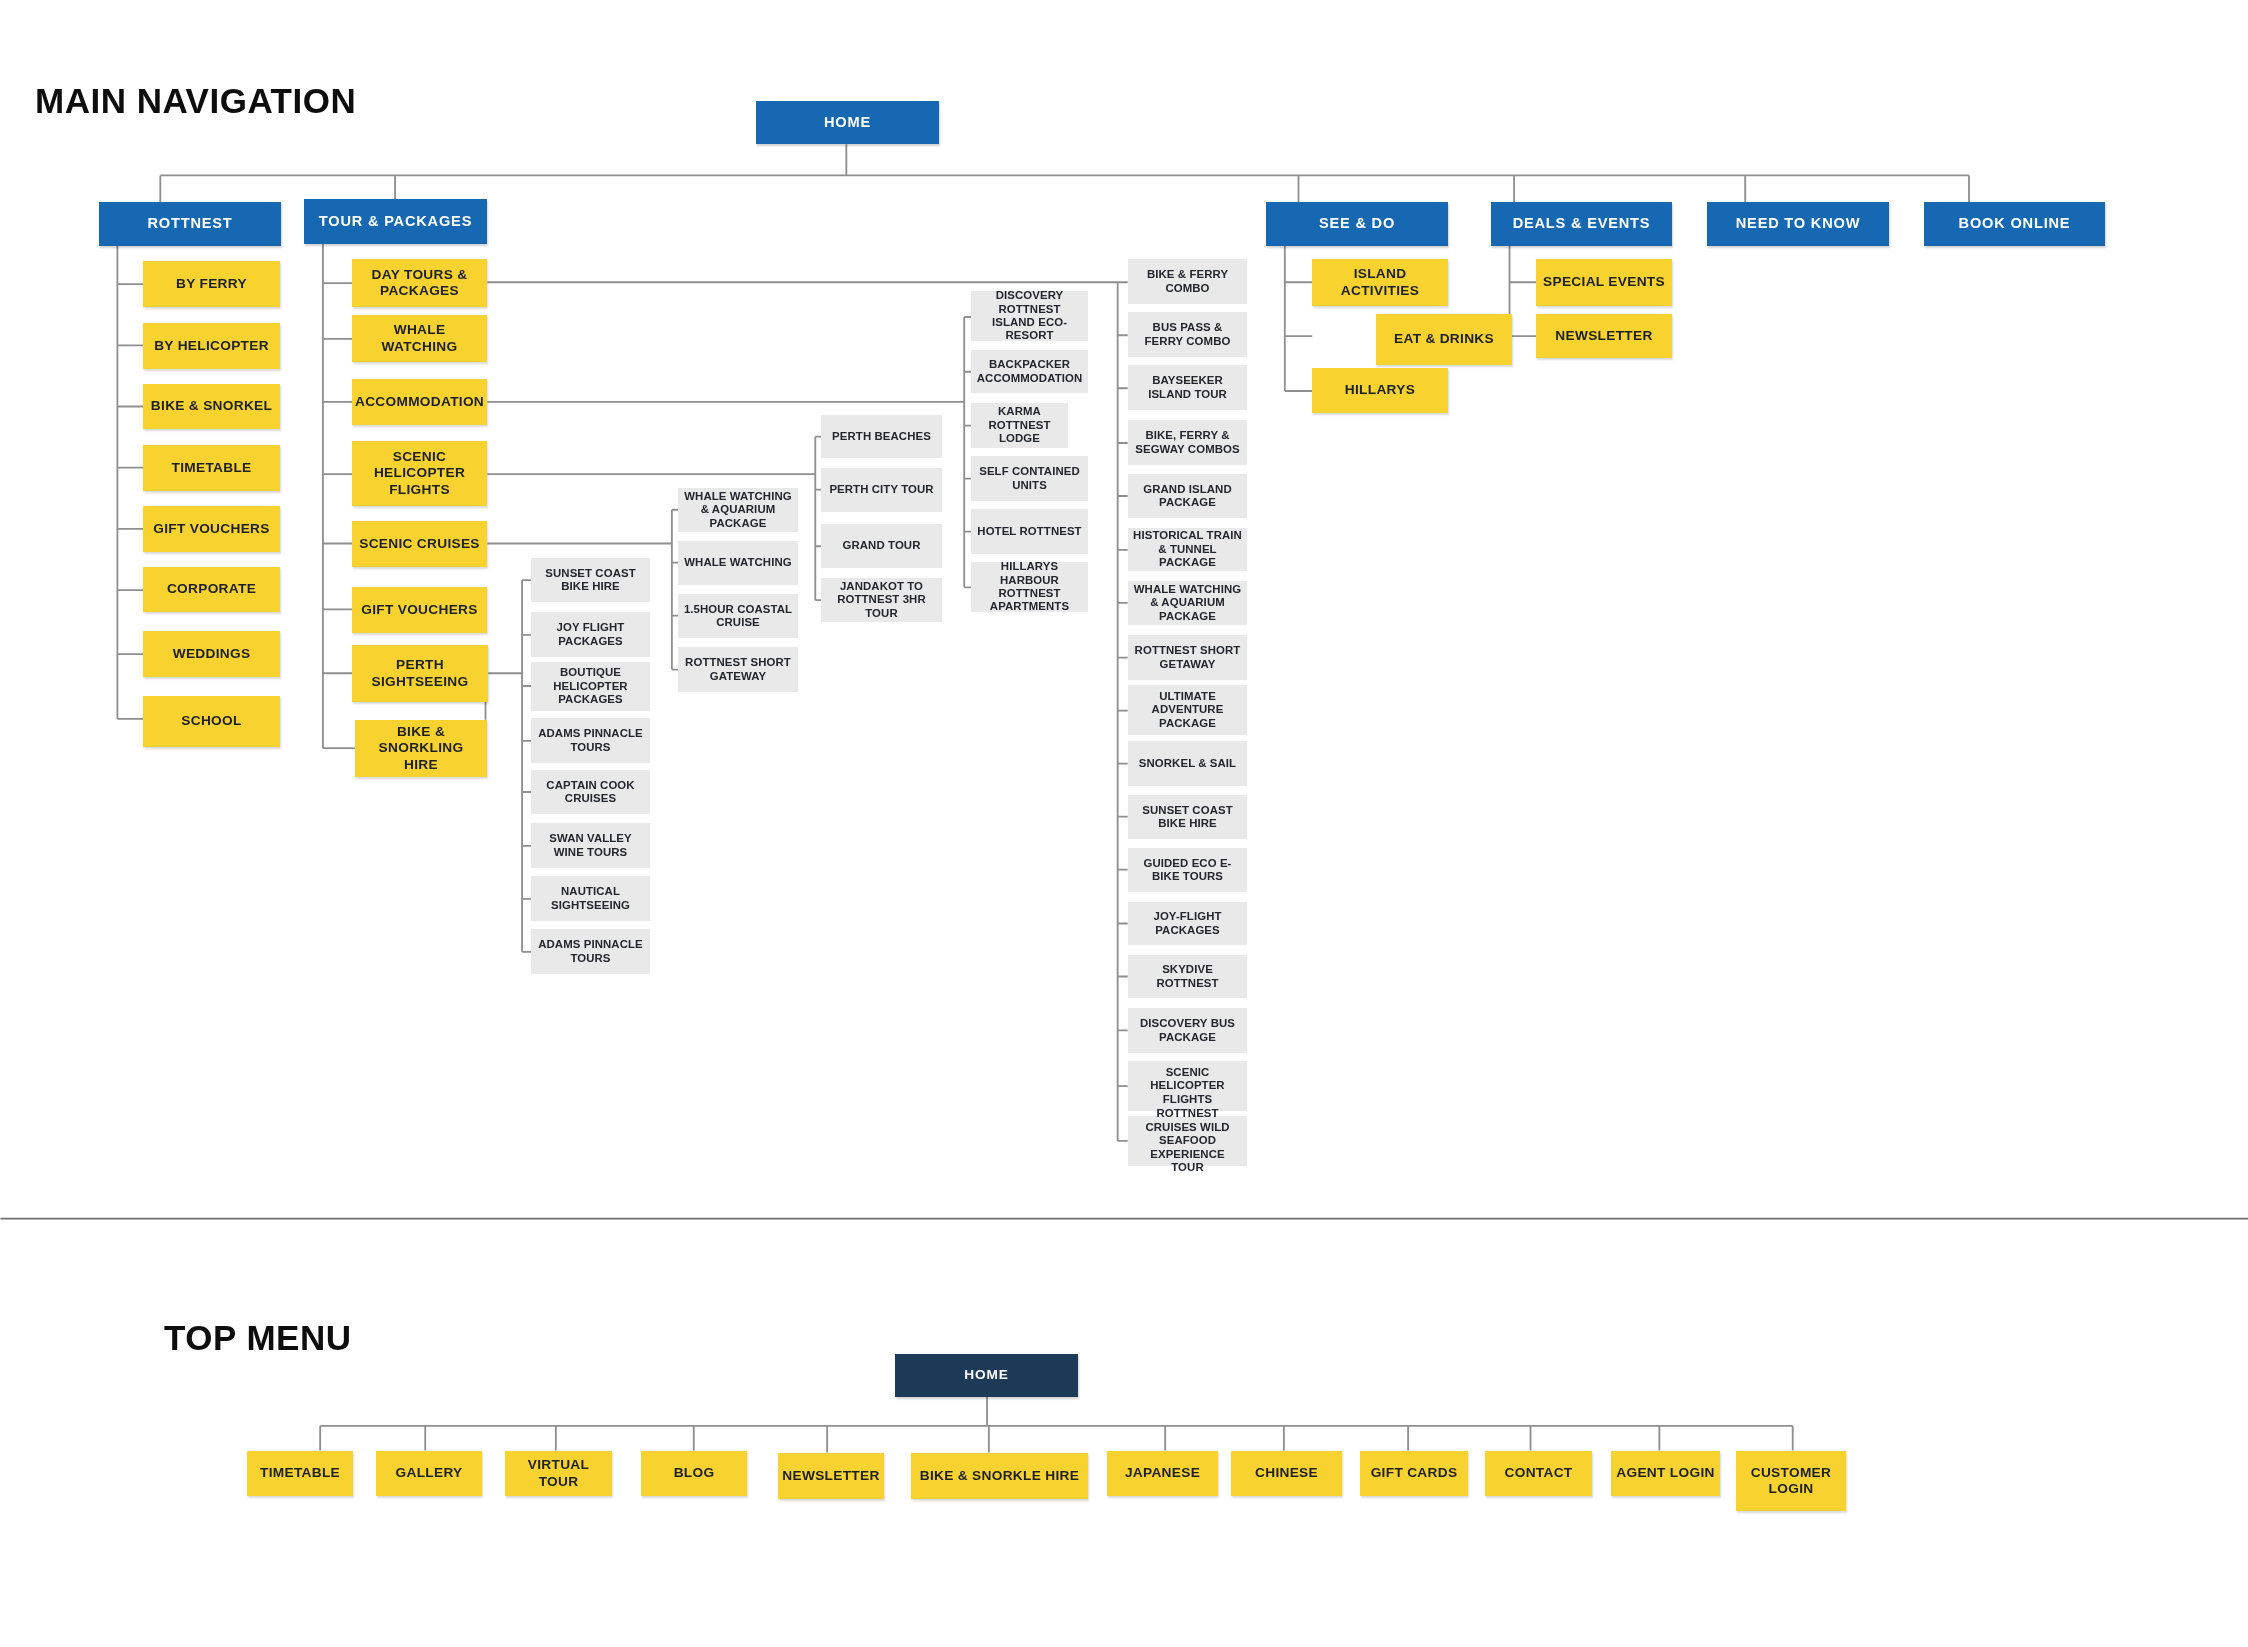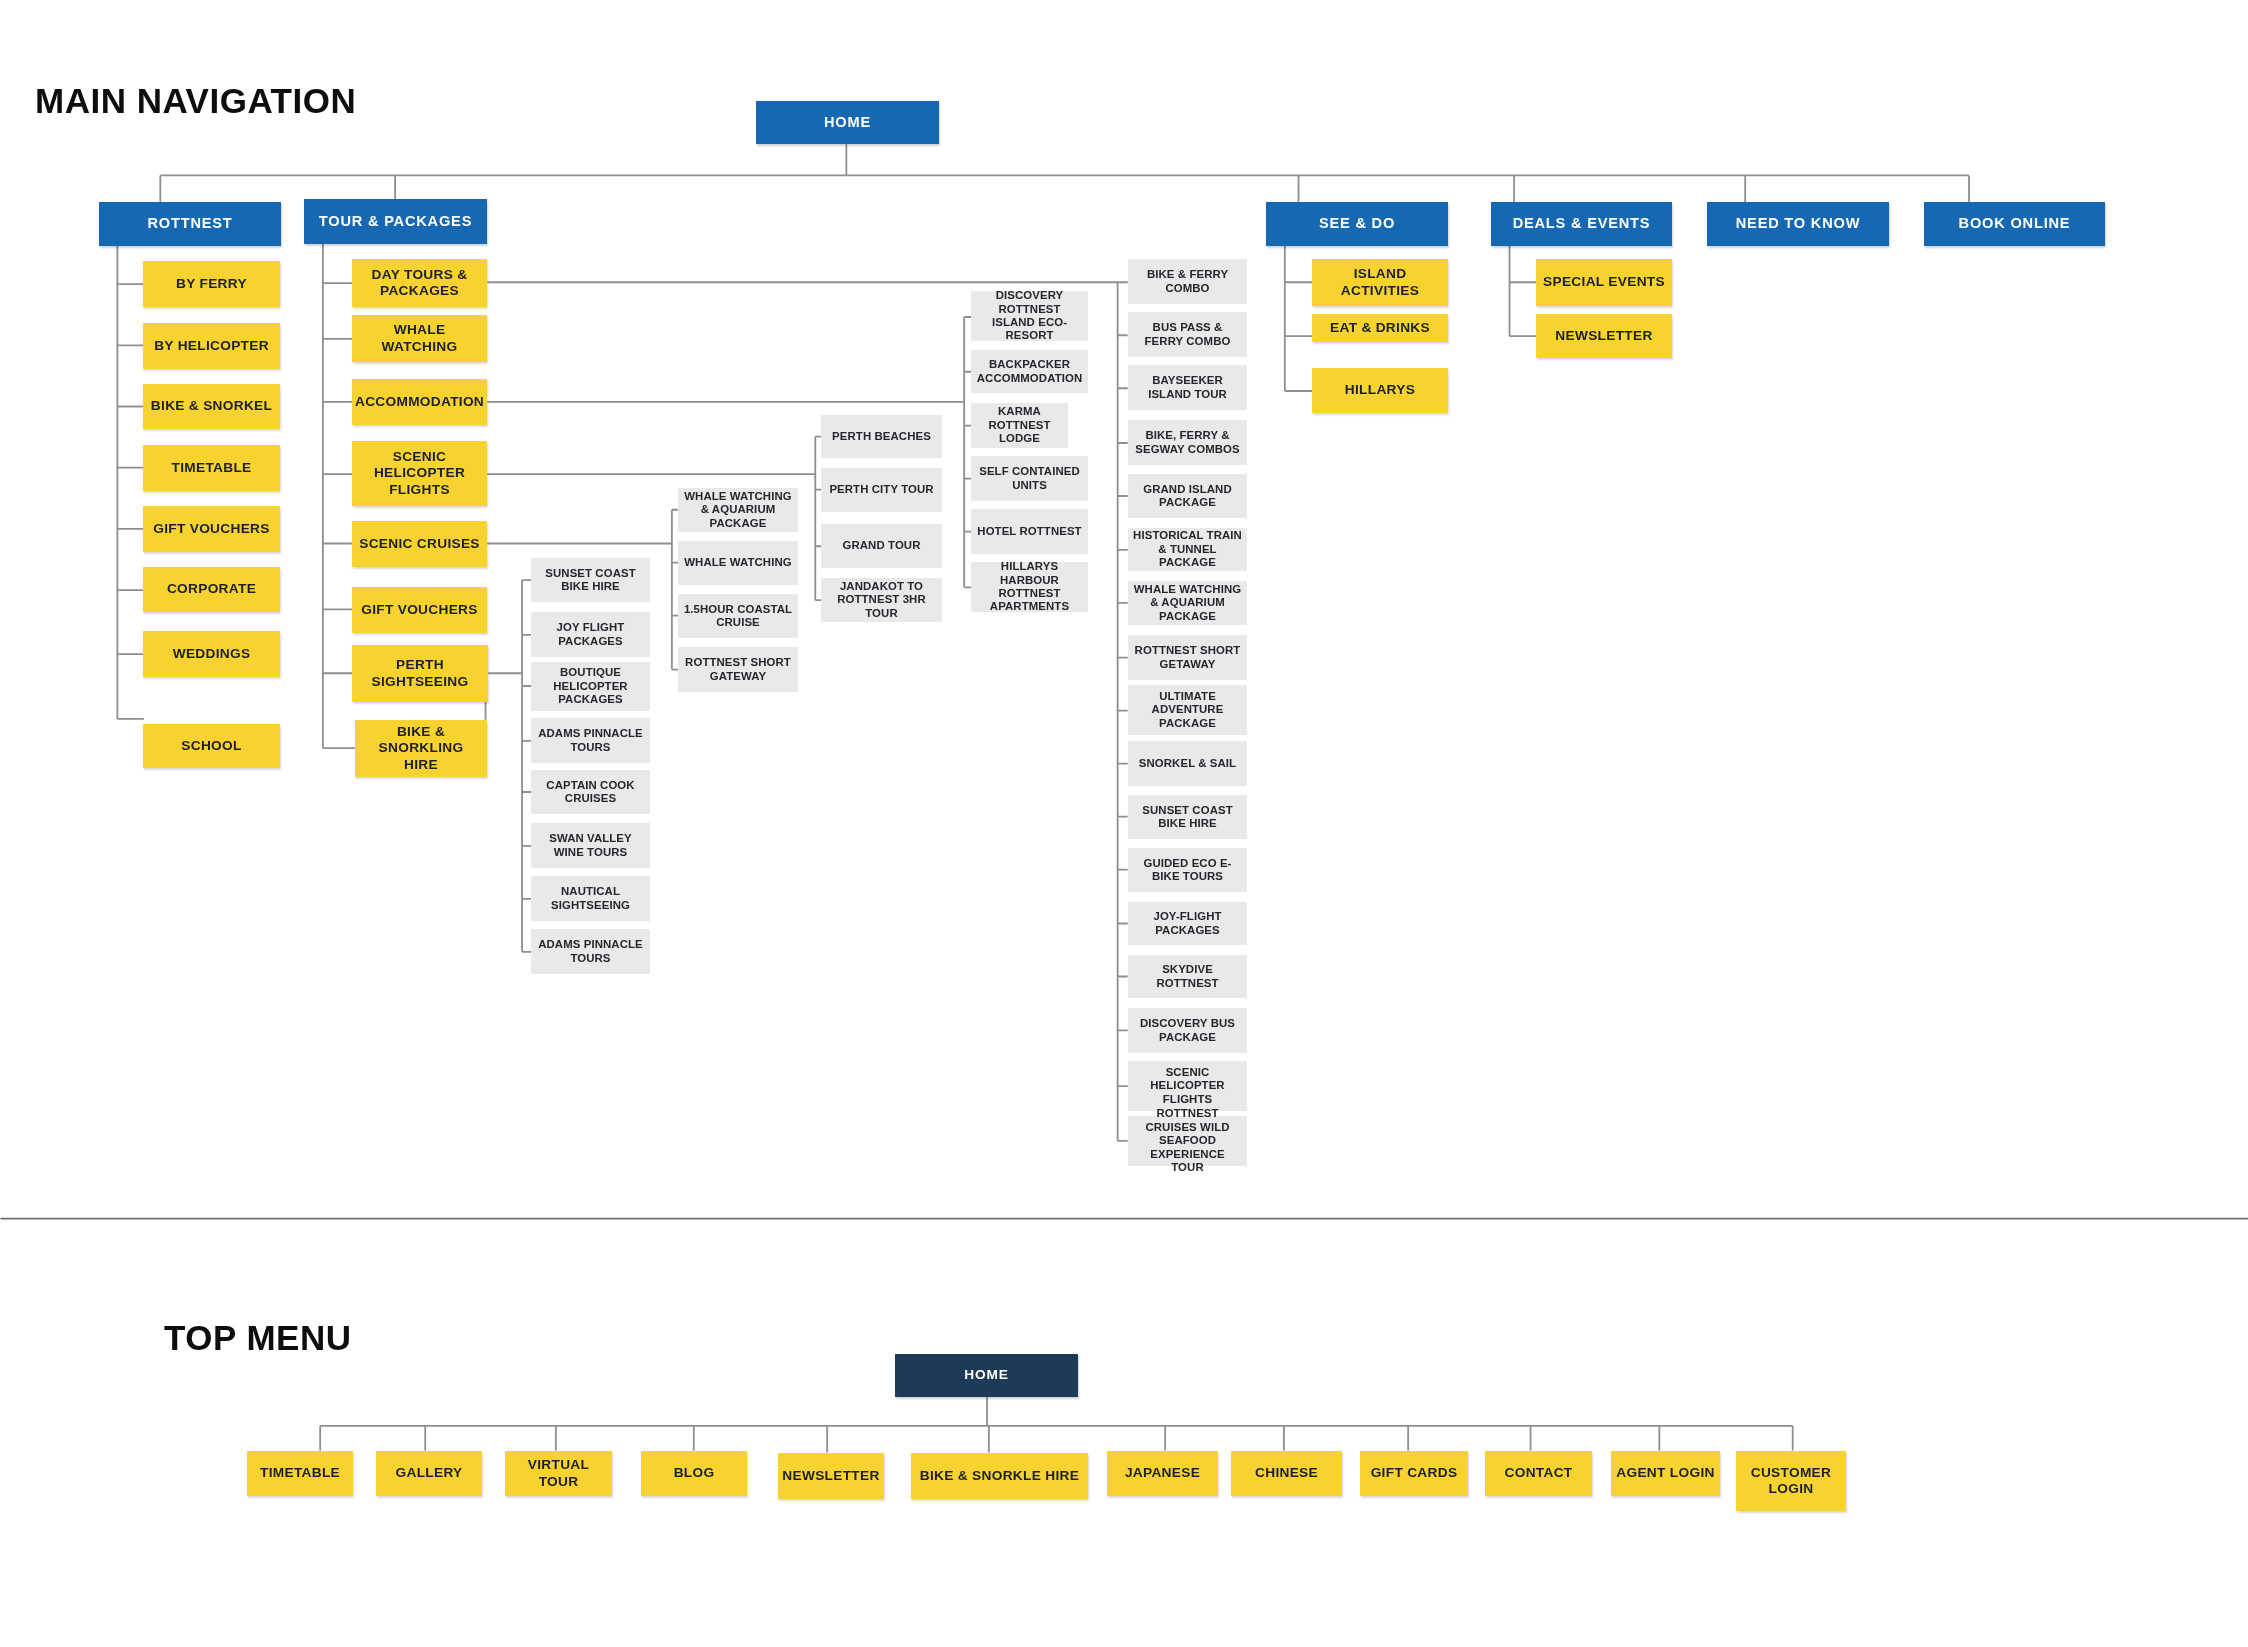--- a/index.html
+++ b/index.html
@@ -56,21 +56,21 @@
   <div class="box blue" style="left:1707px;top:202px;width:182px;height:44px">NEED TO KNOW</div>
   <div class="box blue" style="left:1924px;top:202px;width:181px;height:44px">BOOK ONLINE</div>
 
   <div class="box yellow" style="left:143px;top:261px;width:137px;height:46px">BY FERRY</div>
   <div class="box yellow" style="left:143px;top:323px;width:137px;height:46px">BY HELICOPTER</div>
   <div class="box yellow" style="left:143px;top:384px;width:137px;height:45px">BIKE &amp; SNORKEL</div>
   <div class="box yellow" style="left:143px;top:445px;width:137px;height:46px">TIMETABLE</div>
   <div class="box yellow" style="left:143px;top:506px;width:137px;height:46px">GIFT VOUCHERS</div>
   <div class="box yellow" style="left:143px;top:567px;width:137px;height:45px">CORPORATE</div>
   <div class="box yellow" style="left:143px;top:631px;width:137px;height:46px">WEDDINGS</div>
-  <div class="box yellow" style="left:143px;top:724px;width:137px;height:44px">SCHOOL</div>
+  <div class="box yellow" style="left:143px;top:696px;width:137px;height:51px">SCHOOL</div>
 
   <div class="box yellow" style="left:352px;top:259px;width:135px;height:48px">DAY TOURS &amp; PACKAGES</div>
   <div class="box yellow" style="left:352px;top:315px;width:135px;height:47px">WHALE WATCHING</div>
   <div class="box yellow" style="left:352px;top:379px;width:135px;height:46px">ACCOMMODATION</div>
   <div class="box yellow" style="left:352px;top:441px;width:135px;height:65px">SCENIC HELICOPTER FLIGHTS</div>
   <div class="box yellow" style="left:352px;top:521px;width:135px;height:46px">SCENIC CRUISES</div>
   <div class="box yellow" style="left:352px;top:587px;width:135px;height:46px">GIFT VOUCHERS</div>
   <div class="box yellow" style="left:352px;top:645px;width:136px;height:57px">PERTH SIGHTSEEING</div>
   <div class="box yellow" style="left:355px;top:720px;width:132px;height:57px">BIKE &amp; SNORKLING HIRE</div>
 
@@ -112,21 +112,21 @@
   <div class="box gray" style="left:1128px;top:741px;width:119px;height:45px">SNORKEL &amp; SAIL</div>
   <div class="box gray" style="left:1128px;top:795px;width:119px;height:44px">SUNSET COAST BIKE HIRE</div>
   <div class="box gray" style="left:1128px;top:848px;width:119px;height:44px">GUIDED ECO E-BIKE TOURS</div>
   <div class="box gray" style="left:1128px;top:902px;width:119px;height:43px">JOY-FLIGHT PACKAGES</div>
   <div class="box gray" style="left:1128px;top:955px;width:119px;height:43px">SKYDIVE ROTTNEST</div>
   <div class="box gray" style="left:1128px;top:1008px;width:119px;height:45px">DISCOVERY BUS PACKAGE</div>
   <div class="box gray" style="left:1128px;top:1061px;width:119px;height:50px">SCENIC HELICOPTER FLIGHTS</div>
   <div class="box gray" style="left:1128px;top:1116px;width:119px;height:50px">ROTTNEST CRUISES WILD SEAFOOD EXPERIENCE TOUR</div>
 
   <div class="box yellow" style="left:1312px;top:259px;width:136px;height:47px">ISLAND ACTIVITIES</div>
-  <div class="box yellow" style="left:1312px;top:314px;width:136px;height:28px">EAT &amp; DRINKS</div>
+  <div class="box yellow" style="left:1376px;top:314px;width:136px;height:51px">EAT &amp; DRINKS</div>
   <div class="box yellow" style="left:1312px;top:368px;width:136px;height:45px">HILLARYS</div>
 
   <div class="box yellow" style="left:1536px;top:259px;width:136px;height:47px">SPECIAL EVENTS</div>
   <div class="box yellow" style="left:1536px;top:314px;width:136px;height:44px">NEWSLETTER</div>
 
   <div class="box navy" style="left:895px;top:1354px;width:183px;height:43px">HOME</div>
   <div class="box yellow" style="left:247px;top:1451px;width:106px;height:45px">TIMETABLE</div>
   <div class="box yellow" style="left:376px;top:1451px;width:106px;height:45px">GALLERY</div>
   <div class="box yellow" style="left:505px;top:1451px;width:107px;height:45px">VIRTUAL TOUR</div>
   <div class="box yellow" style="left:641px;top:1451px;width:106px;height:45px">BLOG</div>

